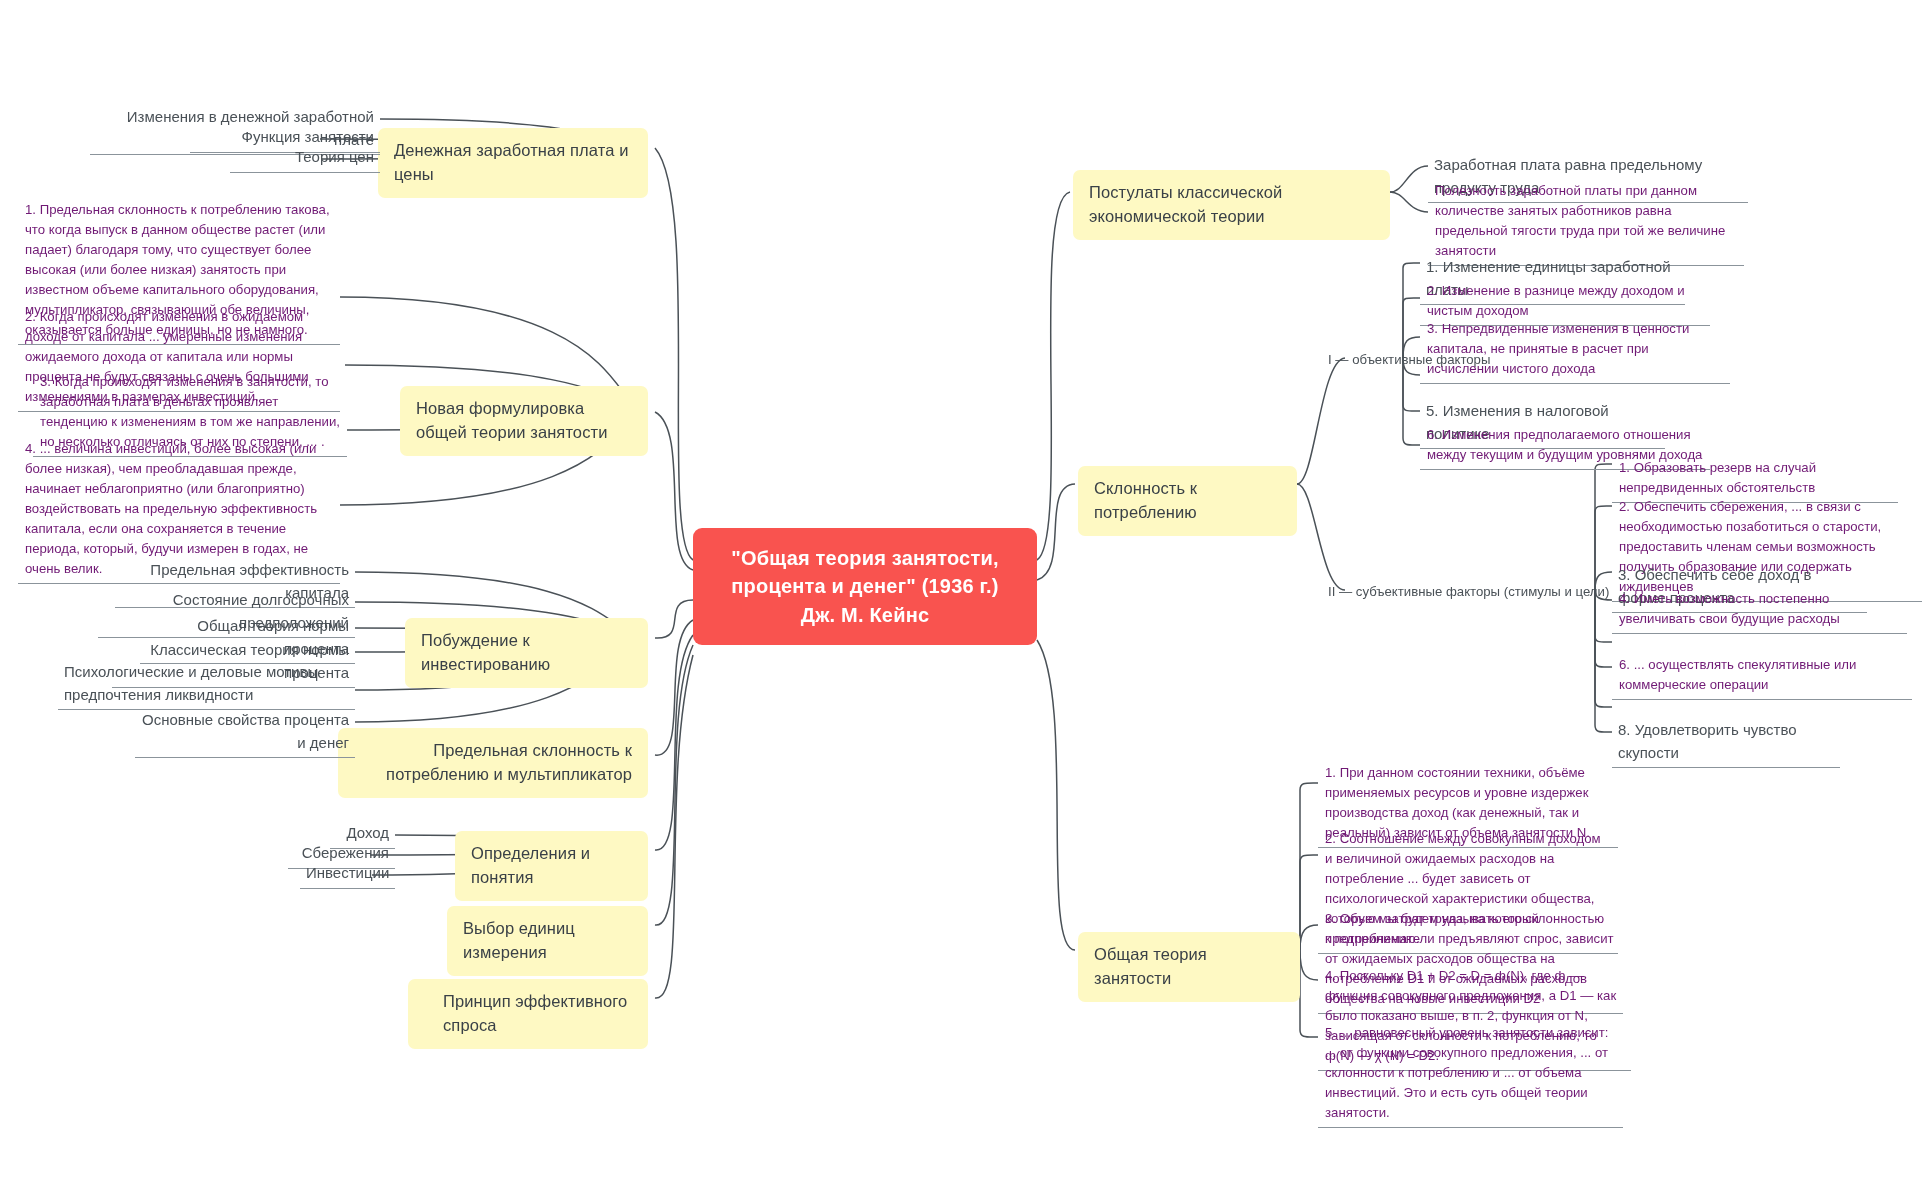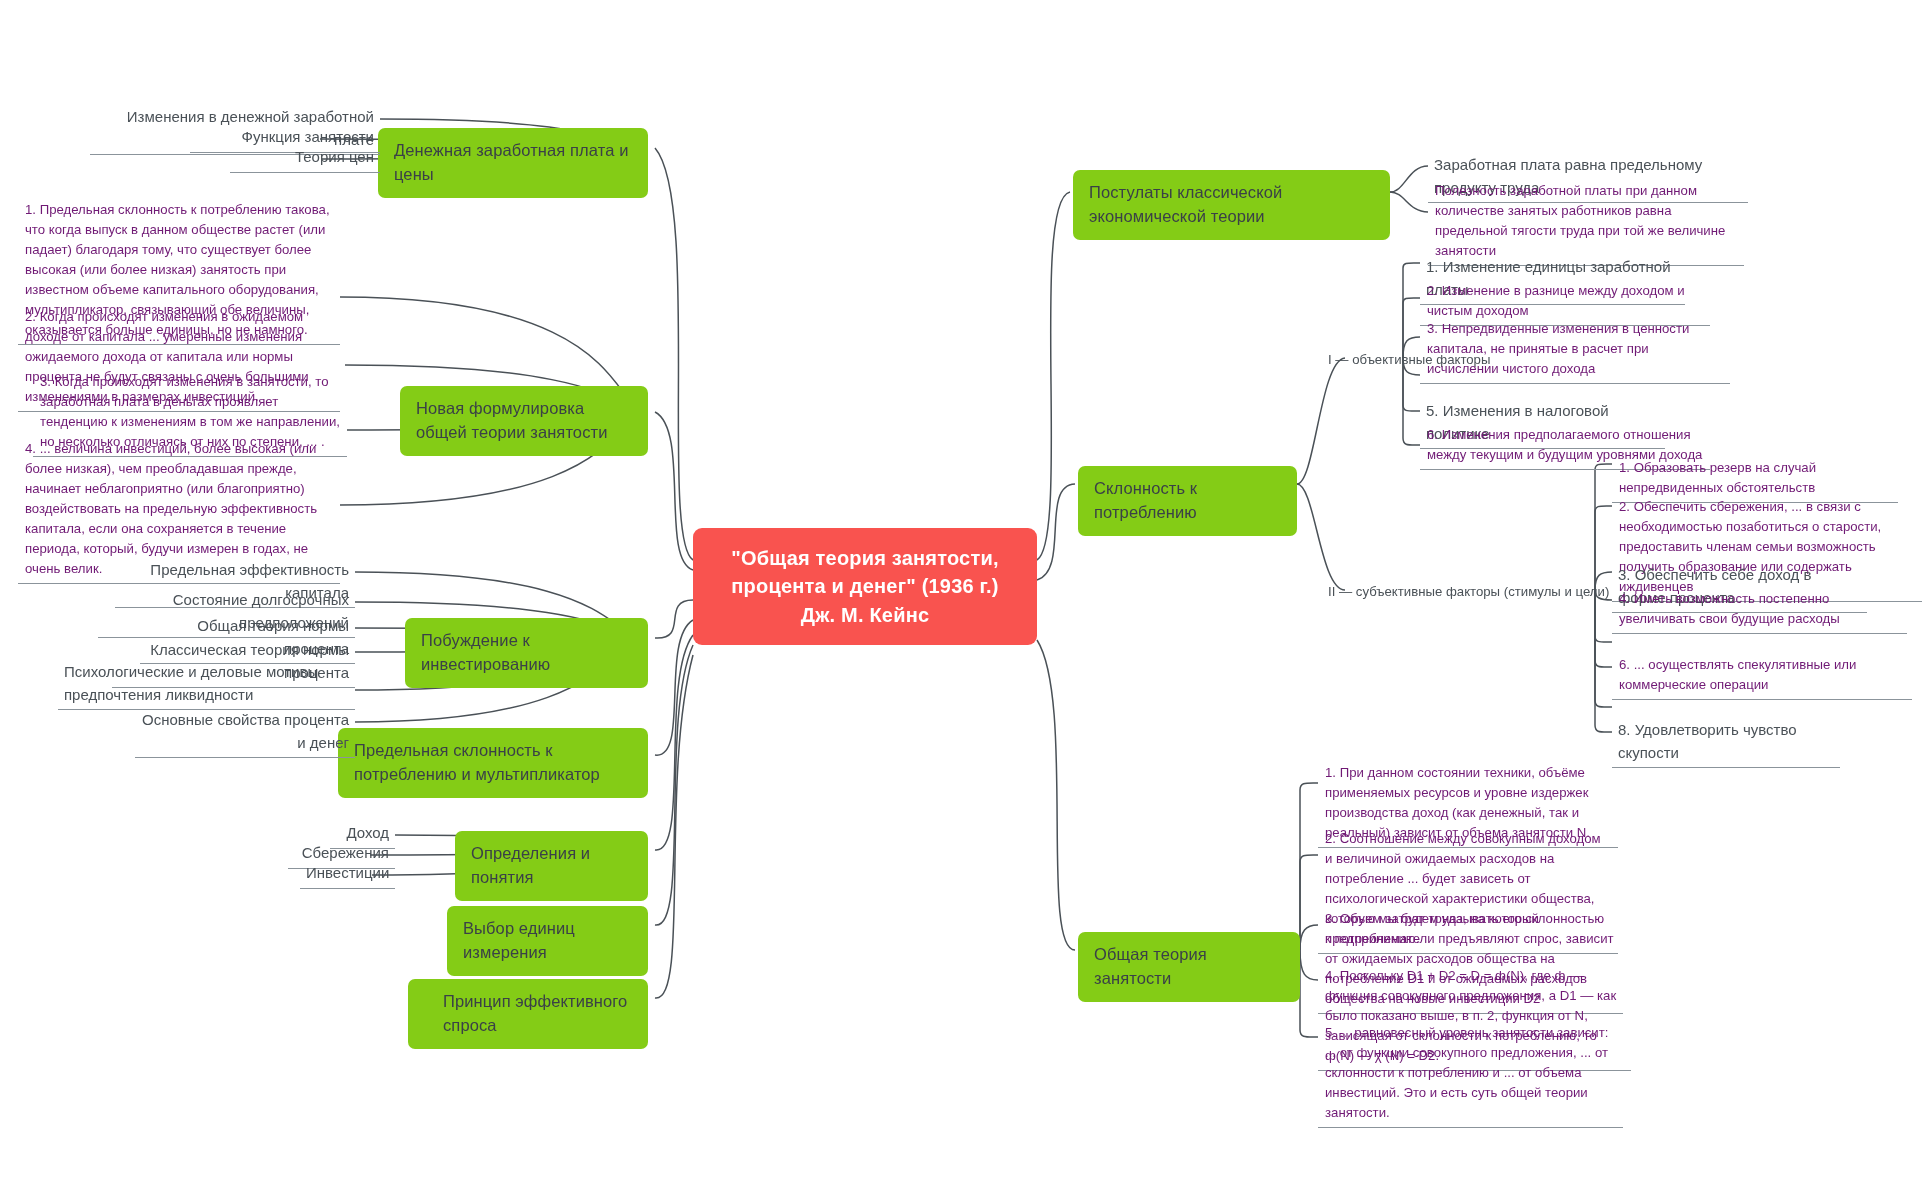--- a/index.html
+++ b/index.html
@@ -16,21 +16,21 @@
     overflow: hidden;
   }
   #links {
     position: absolute;
     left: 0; top: 0;
     width: 1930px; height: 1195px;
     pointer-events: none;
   }
   .node {
     position: absolute;
-    background: #84cc16;
+    background: #fef9c3;
     border-radius: 7px;
     color: #3a4147;
     font-size: 16.5px;
     line-height: 1.45;
     padding: 11px 16px;
     letter-spacing: .1px;
   }
   .central {
     position: absolute;
     background: #f9534f;
@@ -162,21 +162,21 @@
   </div>
 
   <div class="node" style="left:400px; top:386px; width:248px;">
     <span>Новая формулировка общей теории занятости</span>
   </div>
 
   <div class="node" style="left:405px; top:618px; width:243px;">
     <span>Побуждение к инвестированию</span>
   </div>
 
-  <div class="node" style="left:338px; top:728px; width:310px;">
+  <div class="node" style="left:338px; top:728px; width:310px;text-align:right;">
     <span>Предельная склонность к потреблению и мультипликатор</span>
   </div>
 
   <div class="node" style="left:455px; top:831px; width:193px;">
     <span>Определения и понятия</span>
   </div>
 
   <div class="node" style="left:447px; top:906px; width:201px;">
     <span>Выбор единиц измерения</span>
   </div>

